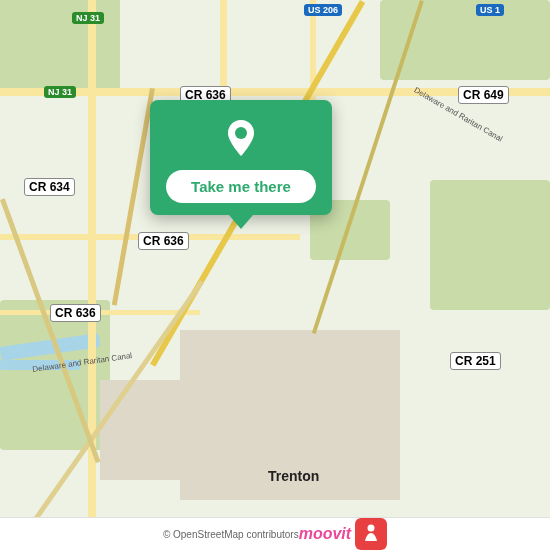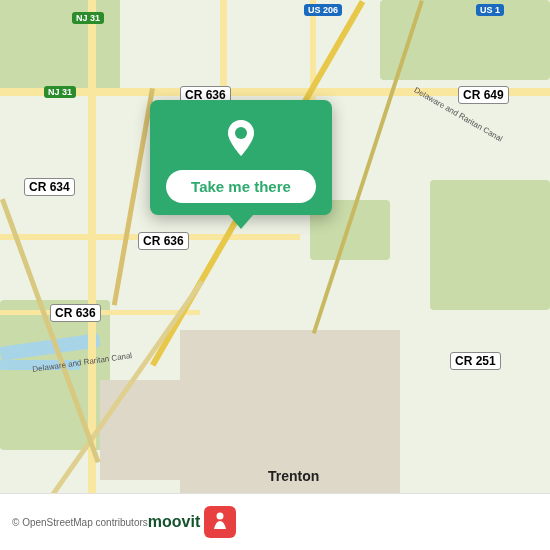--- a/index.html
+++ b/index.html
@@ -154,24 +154,24 @@
       border-color: #2eaa6e transparent transparent transparent;
     }
 
     
     #bottom-bar {
       position: absolute;
       bottom: 0;
       left: 0;
       width: 550px;
       background-color: #ffffff;
-      padding: 12px 12px;
-      display: flex;
-      align-items: center;
-      justify-content: flex-start;
+      padding: 0 12px;
+      display: flex;
+      align-items: center;
+      justify-content: center;
       border-top: 1px solid #e0e0e0;
       z-index: 200;
     }
 
     .bottom-left {
       display: flex;
       flex-direction: column;
     }
 
     .osm-credit {
@@ -188,21 +188,22 @@
     
     .moovit-logo {
       display: flex;
       align-items: center;
       gap: 4px;
     }
 
     .moovit-text {
       font-size: 16px;
       font-weight: bold;
-      color: #14532d;
+      color: #ec4899;
+      font-style: italic;
     }
 
     .moovit-icon {
       width: 32px;
       height: 32px;
       background-color: #e84040;
       border-radius: 6px;
       display: flex;
       align-items: center;
       justify-content: center;

